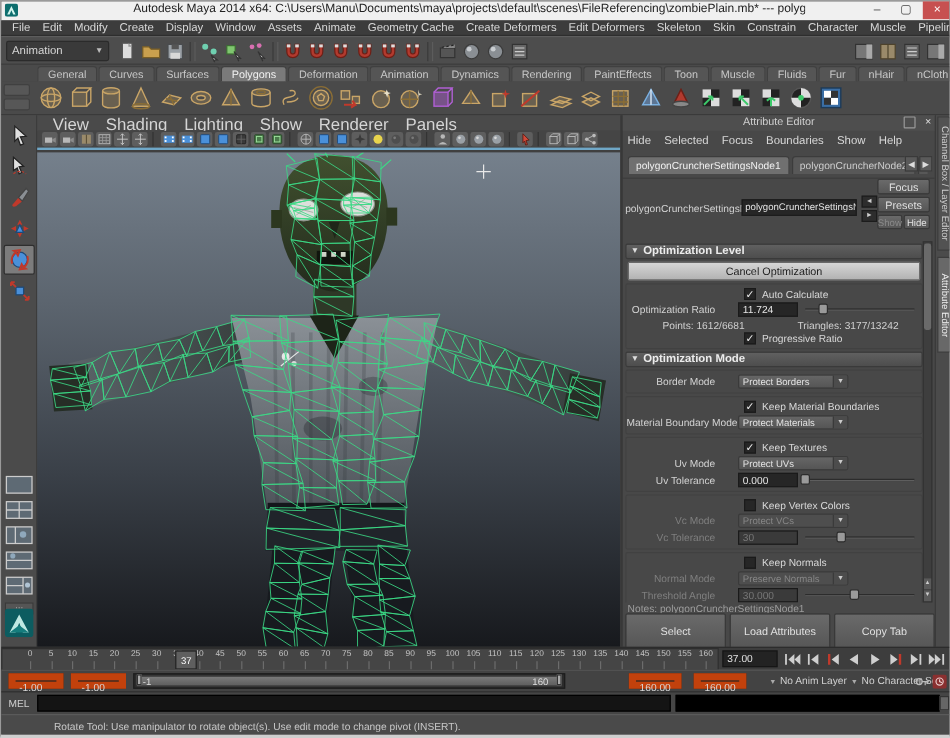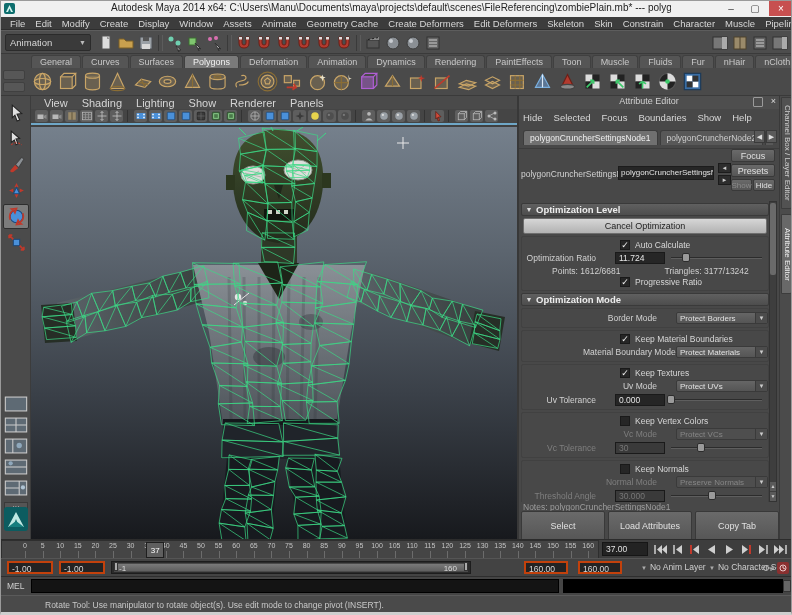--- a/index.html
+++ b/index.html
@@ -42,21 +42,21 @@
 
   
   .toolbox{position:absolute;left:0;top:95px;width:30px;height:443px;background:#4b4b4b;border-right:1px solid #3c3c3c;}
   .tool{position:absolute;left:2px;width:26px;height:25px;display:flex;align-items:center;justify-content:center;border-radius:2px;}
   .tool.active{background:#7c7c7c;border:1px solid #2e2e2e;}
   .layoutbtn{position:absolute;left:3px;width:24px;height:18px;}
   .mlogo{position:absolute;left:3px;top:411px;width:24px;height:24px;}
 
   .viewport{position:absolute;left:30px;top:95px;width:486px;height:443px;background:#404040;}
   .vpmenu{position:absolute;left:0;top:0;width:100%;height:13px;background:#4a4a4a;display:flex;align-items:center;padding-left:6px;}
-  .vpmenu span{color:#d5d5d5;font-size:11px;padding:0 7px;}
+  .vpmenu span{color:#d5d5d5;font-size:14px;padding:0 7px;}
   .vptools{position:absolute;left:0;top:13px;width:100%;height:16px;background:#454545;display:flex;align-items:center;gap:2px;padding-left:4px;border-bottom:2px solid #6fa7c7;}
   .vpi{width:13px;height:12px;border-radius:2px;background:#5e5e5e;display:flex;align-items:center;justify-content:center;}
   .vpsep{width:3px;height:12px;border-left:1px solid #333;margin:0 2px;}
   .canvas{position:absolute;left:0;top:31px;width:486px;height:412px;overflow:hidden;
           background:linear-gradient(#75808c 0%,#5c656f 30%,#3a4048 65%,#17191d 100%);}
 
   
   .ae{position:absolute;left:516px;top:95px;width:262px;height:443px;background:#484848;border-left:2px solid #383838;}
   .ae-title{position:absolute;left:0;top:0;width:100%;height:13px;font-size:9px;color:#d0d0d0;text-align:center;background:#4e4e4e;}
   .ae-pin{position:absolute;right:16px;top:1px;width:10px;height:10px;border:1px solid #9a9a9a;border-radius:1px;}
@@ -77,21 +77,21 @@
   .ae-scroll{position:absolute;left:2px;top:105px;width:248px;height:301px;overflow:hidden;}
   .ae-sb{position:absolute;right:2px;top:105px;width:8px;height:301px;background:#3e3e3e;border:1px solid #333;}
   .ae-sb .thumb{position:absolute;left:0;top:1px;width:6px;height:72px;background:#6a6a6a;border-radius:2px;margin:0 0 0 0;}
   .ae-sb .sbarr{position:absolute;left:0;width:6px;height:9px;background:#5a5a5a;color:#ccc;font-size:5px;text-align:center;line-height:9px;}
   .sec-hdr{height:13px;margin-top:2px;background:linear-gradient(#606060,#4d4d4d);border:1px solid #3a3a3a;border-radius:2px;display:flex;align-items:center;color:#ececec;font-size:9.5px;font-weight:bold;}
   .sec-hdr .tri{width:14px;text-align:center;font-size:7px;color:#ddd;font-weight:normal;}
   .widebtn{height:16px;margin:2px 2px;background:linear-gradient(#d6d6d6,#b2b2b2);border:1px solid #6e6e6e;border-radius:2px;color:#1d1d1d;font-size:9px;display:flex;align-items:center;justify-content:center;}
   .grp{border:1px solid #414141;border-radius:2px;margin:2px 0;padding:2px 0;}
   .row{display:flex;align-items:center;}
   .row.cb{height:12px;}
-  .row.dd{height:14px;justify-content:flex-end;}
+  .row.dd{height:14px;}
   .row.sl{height:14px;}
   .row.st{height:11px;}
   .rlabel{width:93px;text-align:right;padding-right:19px;font-size:8.5px;color:#d2d2d2;white-space:nowrap;}
   .dim .rlabel,.dim .cblabel{color:#7f7f7f;}
   .cbbox{width:10px;height:10px;background:#262626;border:1px solid #1a1a1a;margin-left:98px;color:#f0f0f0;font-size:9px;line-height:9px;text-align:center;}
   .cblabel{font-size:8.5px;color:#d8d8d8;margin-left:5px;white-space:nowrap;}
   .ddbox{width:92px;height:12px;background:linear-gradient(#666,#555);border:1px solid #3a3a3a;border-radius:2px;color:#e2e2e2;font-size:8px;display:flex;align-items:center;padding-left:3px;}
   .dim .ddbox{color:#868686;background:#4e4e4e;}
   .ddarr{margin-left:auto;width:12px;height:100%;border-left:1px solid #3a3a3a;background:#4c4c4c;color:#ccc;font-size:6px;display:flex;align-items:center;justify-content:center;}
   .numfield{width:50px;height:12px;background:#262626;border:1px solid #1a1a1a;color:#e6e6e6;font-size:8.5px;padding:0 3px;}
@@ -114,21 +114,21 @@
   .ticksarea{position:absolute;left:0;top:0;width:598px;height:19px;overflow:hidden;background:#454545;border:1px solid #2e2e2e;}
   .tick{position:absolute;top:10px;width:1px;height:8px;background:#6c6c6c;}
   .ticklabel{position:absolute;top:1px;font-size:7px;color:#c4c4c4;transform:translateX(-50%);}
   .curframe{position:absolute;top:1px;width:18px;height:16px;background:#5f5f5f;border:1px solid #1f1f1f;color:#fff;font-size:8px;text-align:center;line-height:15px;}
   .curtimefield{position:absolute;left:601px;top:2px;width:46px;height:14px;background:#232323;border:1px solid #161616;color:#e0e0e0;font-size:8.5px;padding:0 3px;line-height:13px;}
   .playback{position:absolute;left:652px;top:2px;display:flex;gap:1px;}
   .pbtn{width:16px;height:14px;display:flex;align-items:center;justify-content:center;}
 
   
   .rangeslider{position:absolute;left:0;top:557px;width:792px;height:18px;background:#434343;border-top:1px solid #555;}
-  .rsfield{position:absolute;top:2px;height:13px;background:#232323;border:2px solid #c2410c;color:#d8d8d8;font-size:8.5px;padding:0 3px;line-height:12px;}
+  .rsfield{position:absolute;top:2px;height:13px;background:#232323;border:6px solid #c2410c;color:#d8d8d8;font-size:8.5px;padding:0 3px;line-height:12px;}
   .rsbar{position:absolute;left:110px;top:2px;width:360px;height:13px;background:#2b2b2b;border:1px solid #1d1d1d;}
   .rsinner{position:absolute;left:2px;top:1px;right:2px;height:9px;background:linear-gradient(#7a7a7a,#5f5f5f);border:1px solid #4a4a4a;color:#ddd;font-size:8px;line-height:8px;}
   .rslab-l{position:absolute;left:4px;top:1px;}  .rslab-r{position:absolute;right:10px;top:1px;}
   .rshandle{position:absolute;top:0;width:4px;height:9px;background:#aaa;border:1px solid #333;}
   .rstext{position:absolute;top:3px;font-size:8.5px;color:#cfcfcf;white-space:nowrap;}
   .rsddarr{font-size:6px;color:#aaa;margin-right:3px;}
 
   
   .cmdline{position:absolute;left:0;top:575px;width:792px;height:19px;background:#454545;border-top:1px solid #2e2e2e;}
   .mel{position:absolute;left:6px;top:4px;font-size:8.5px;color:#cfcfcf;}

